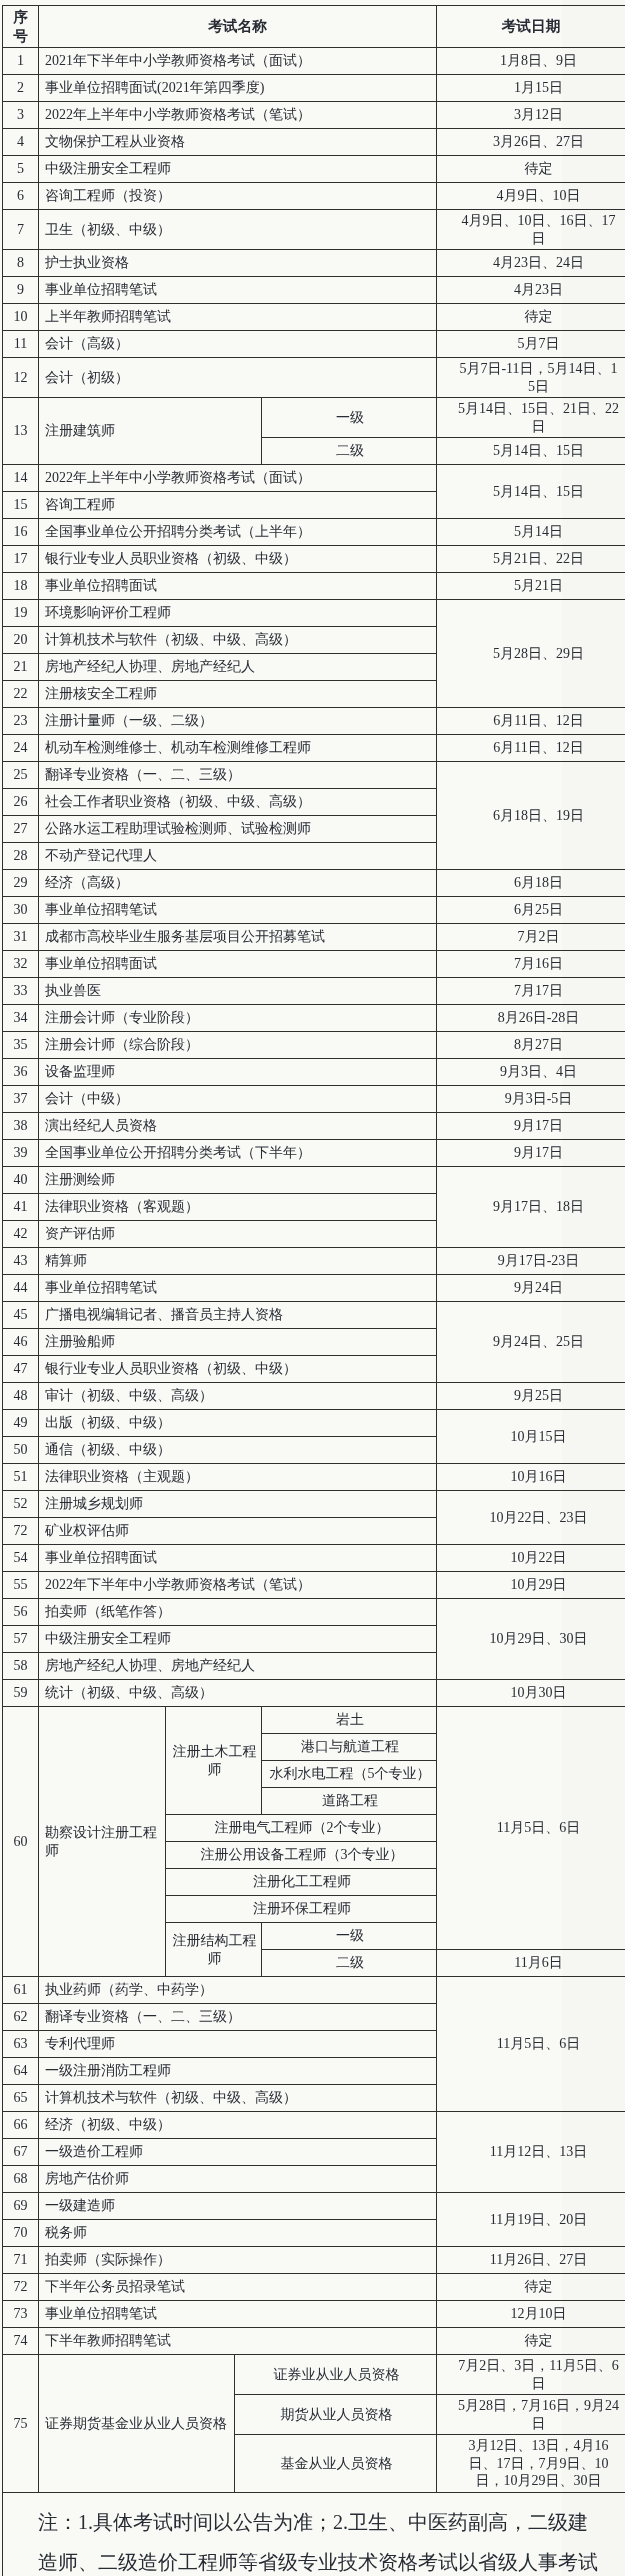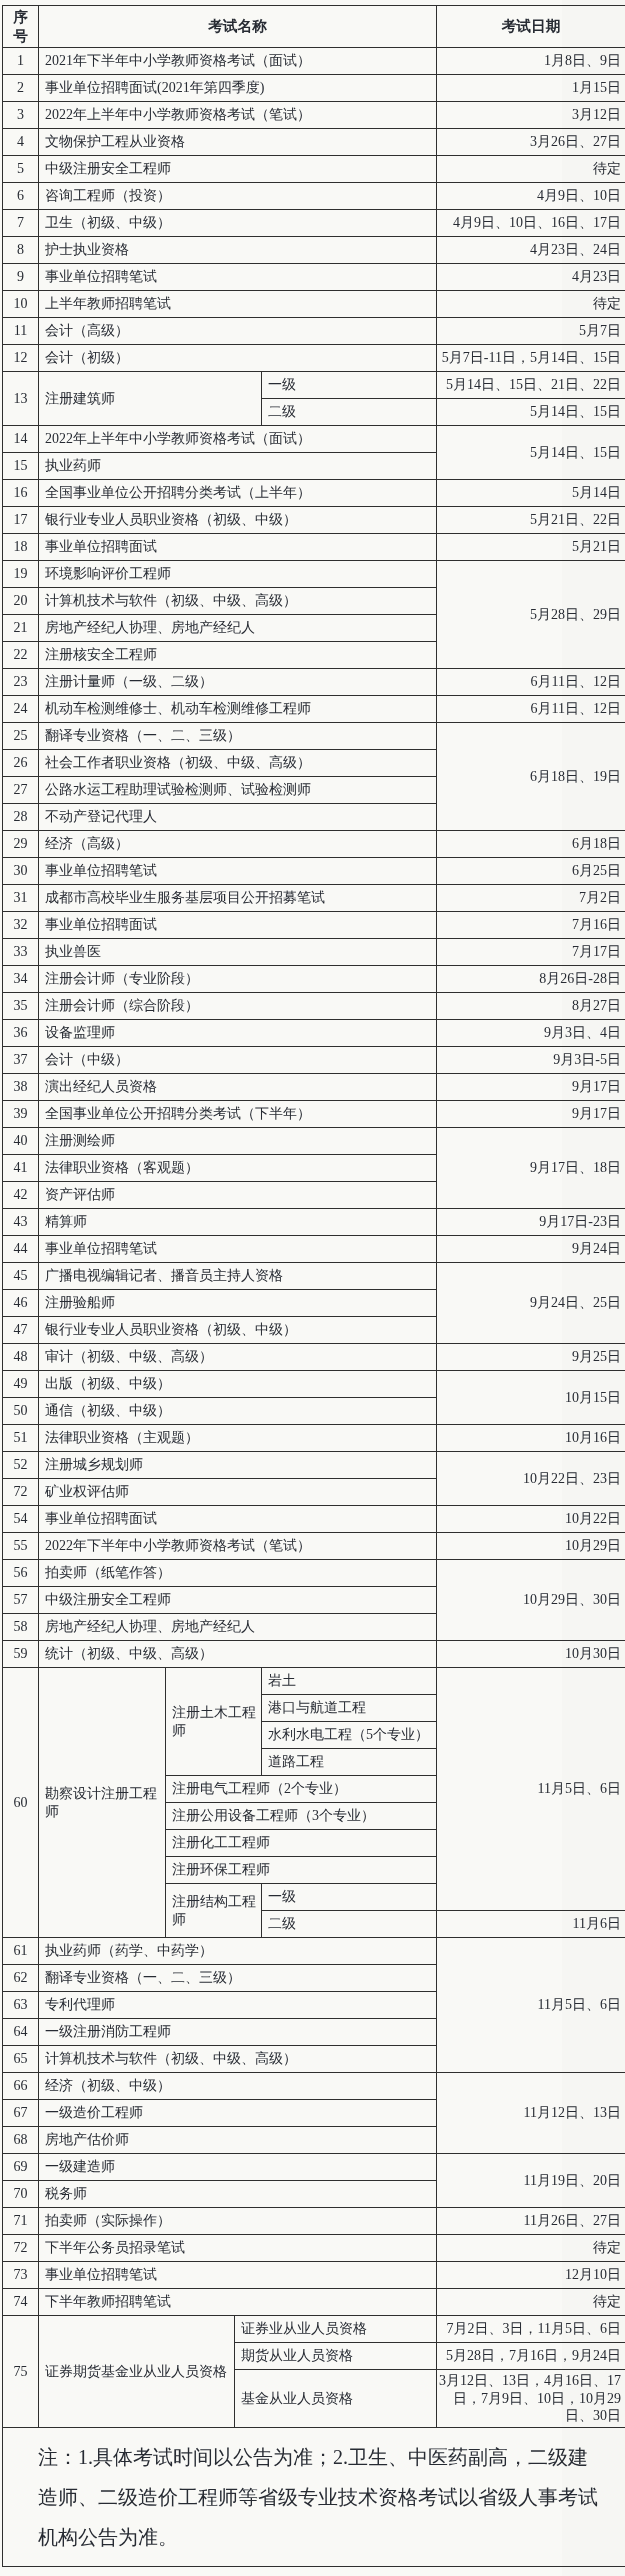--- a/index.html
+++ b/index.html
@@ -33,22 +33,22 @@
   }
   .exam-table th {
     height: 29px;
     font-size: 14.7px;
     font-weight: bold;
     text-align: center;
   }
   .exam-table td { height: 27px; }
   .exam-table td.num  { text-align: center; padding: 2px 1.3px; }
   .exam-table td.name { text-align: left; padding-left: 6px; }
-  .exam-table td.sub  { text-align: left; padding-left: 6px; }
-  .exam-table td.date { text-align: right; padding-left: 0; }
+  .exam-table td.sub  { text-align: center; padding-left: 6px; }
+  .exam-table td.date { text-align: center; padding-left: 19px; }
   .exam-table td.note-cell {
     height: 77px;
     font-size: 20px;
     line-height: 2.0;
     padding: 9.3px 25px 9.3px 35px;
     text-align: left;
     vertical-align: middle;
   }
 </style>
 </head>
@@ -142,21 +142,21 @@
           <td class="sub">二级</td>
           <td class="date">5月14日、15日</td>
         </tr>
         <tr>
           <td class="num">14</td>
           <td colspan="4" class="name">2022年上半年中小学教师资格考试（面试）</td>
           <td rowspan="2" class="date">5月14日、15日</td>
         </tr>
         <tr>
           <td class="num">15</td>
-          <td colspan="4" class="name">执业药师</td>
+          <td colspan="4" class="name">咨询工程师</td>
         </tr>
         <tr>
           <td class="num">16</td>
           <td colspan="4" class="name">全国事业单位公开招聘分类考试（上半年）</td>
           <td class="date">5月14日</td>
         </tr>
         <tr>
           <td class="num">17</td>
           <td colspan="4" class="name">银行业专业人员职业资格（初级、中级）</td>
           <td class="date">5月21日、22日</td>

